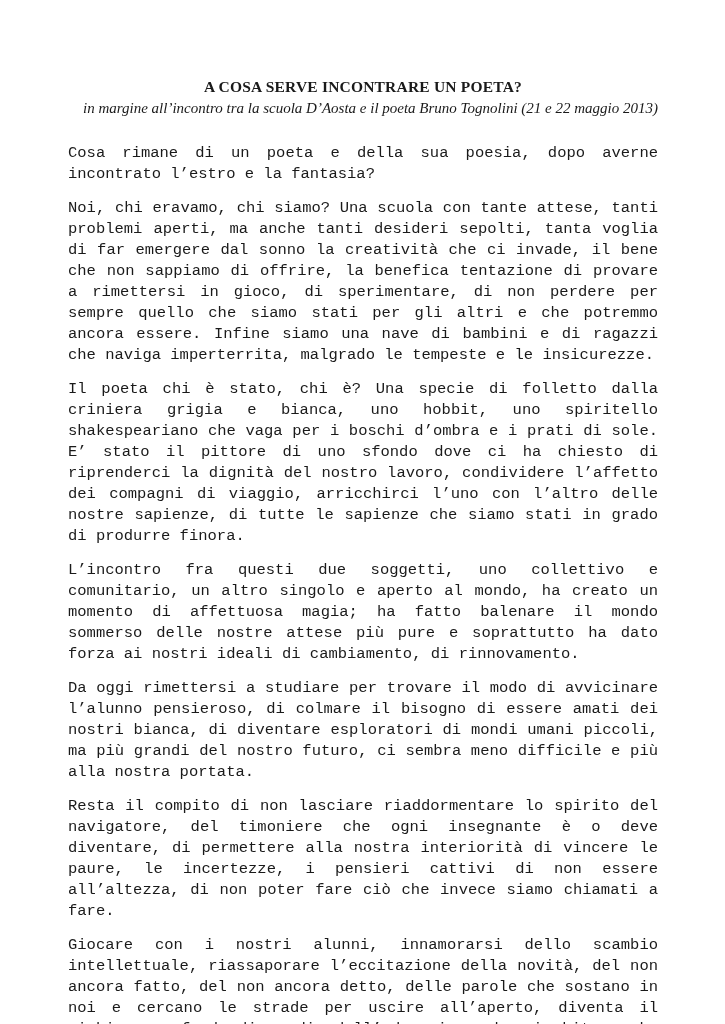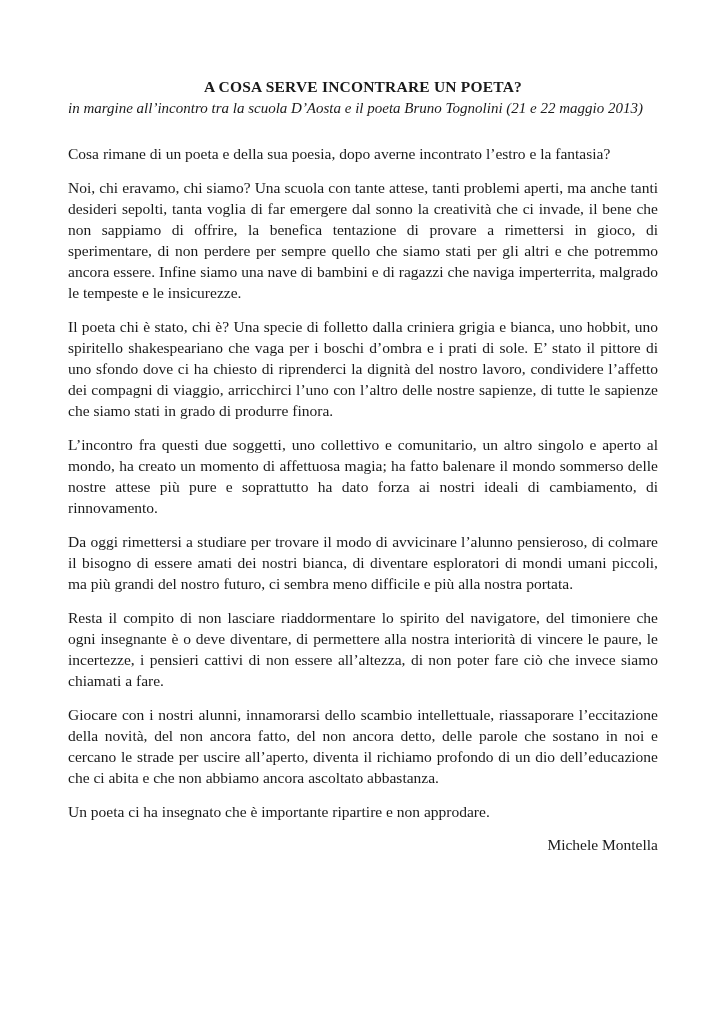--- a/index.html
+++ b/index.html
@@ -18,30 +18,31 @@
     overflow: hidden;
   }
   .doc-title {
     text-align: center;
     font-weight: bold;
     font-size: 15.5px;
     letter-spacing: 0.2px;
     margin: 0 0 4px 0;
   }
   .doc-subtitle {
-    text-align: left;
+    text-align: right;
     font-style: italic;
     font-size: 15px;
     margin: 0 0 26px 0;
   }
   .doc-body p {
     font-size: 15.5px;
     line-height: 21px;
     text-align: justify;
     margin: 0 0 13px 0;
+    font-family: Liberation Mono, monospace;
   }
   .doc-signature {
     text-align: right;
     font-size: 15.5px;
     margin-top: 14px;
   }
 </style>
 </head>
 <body>
 

